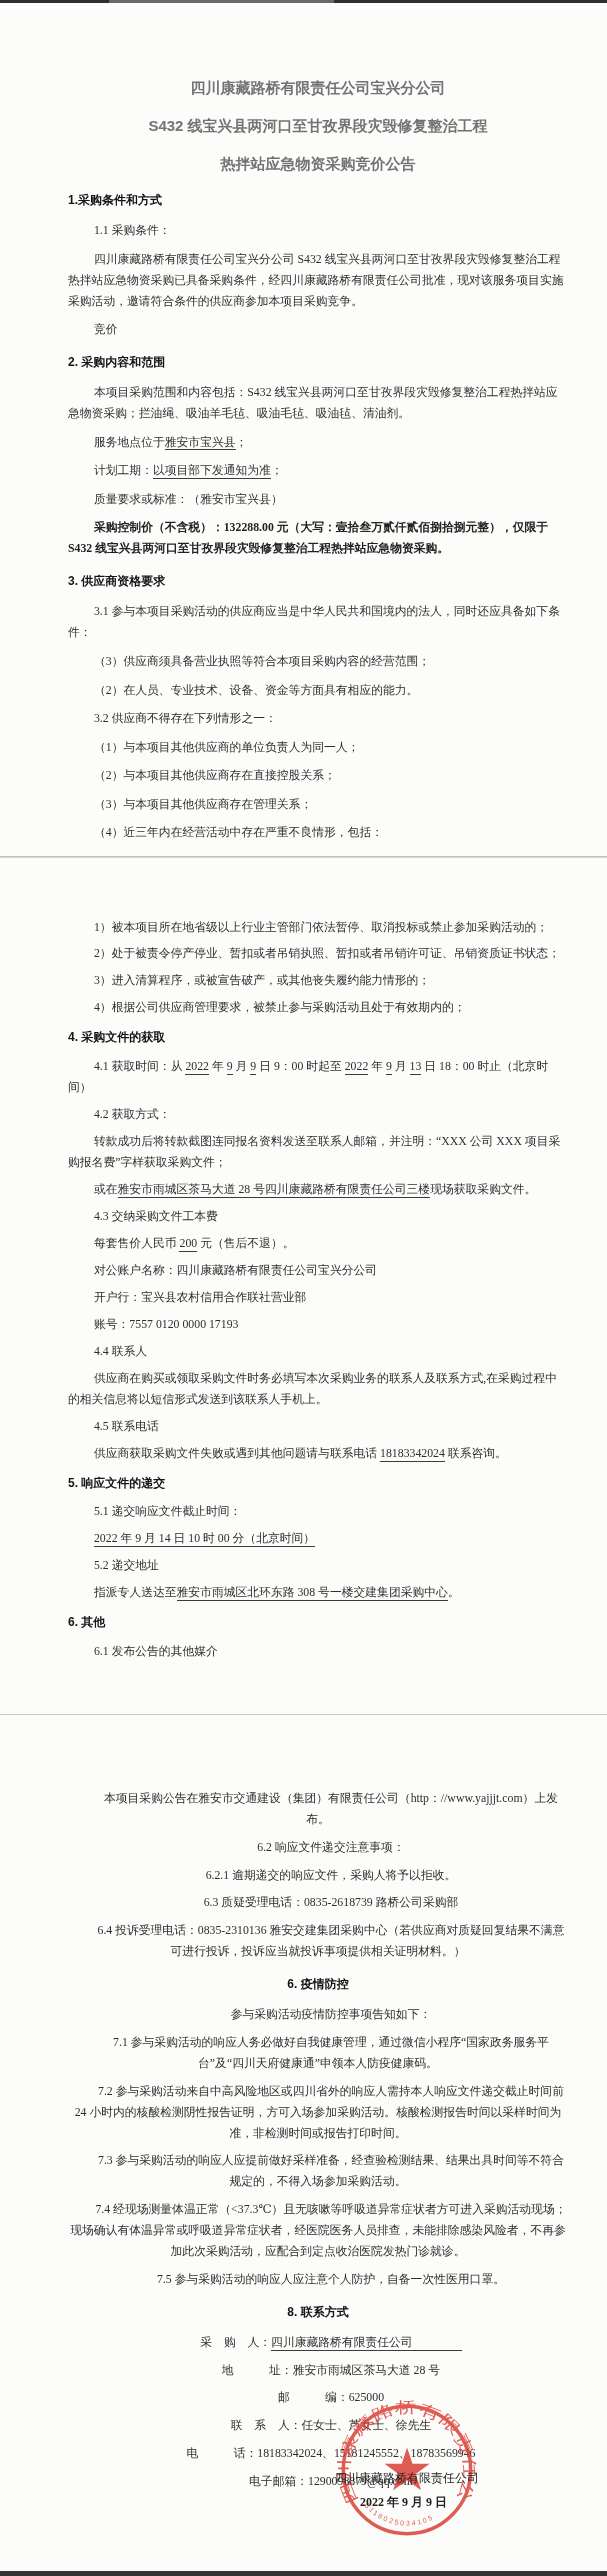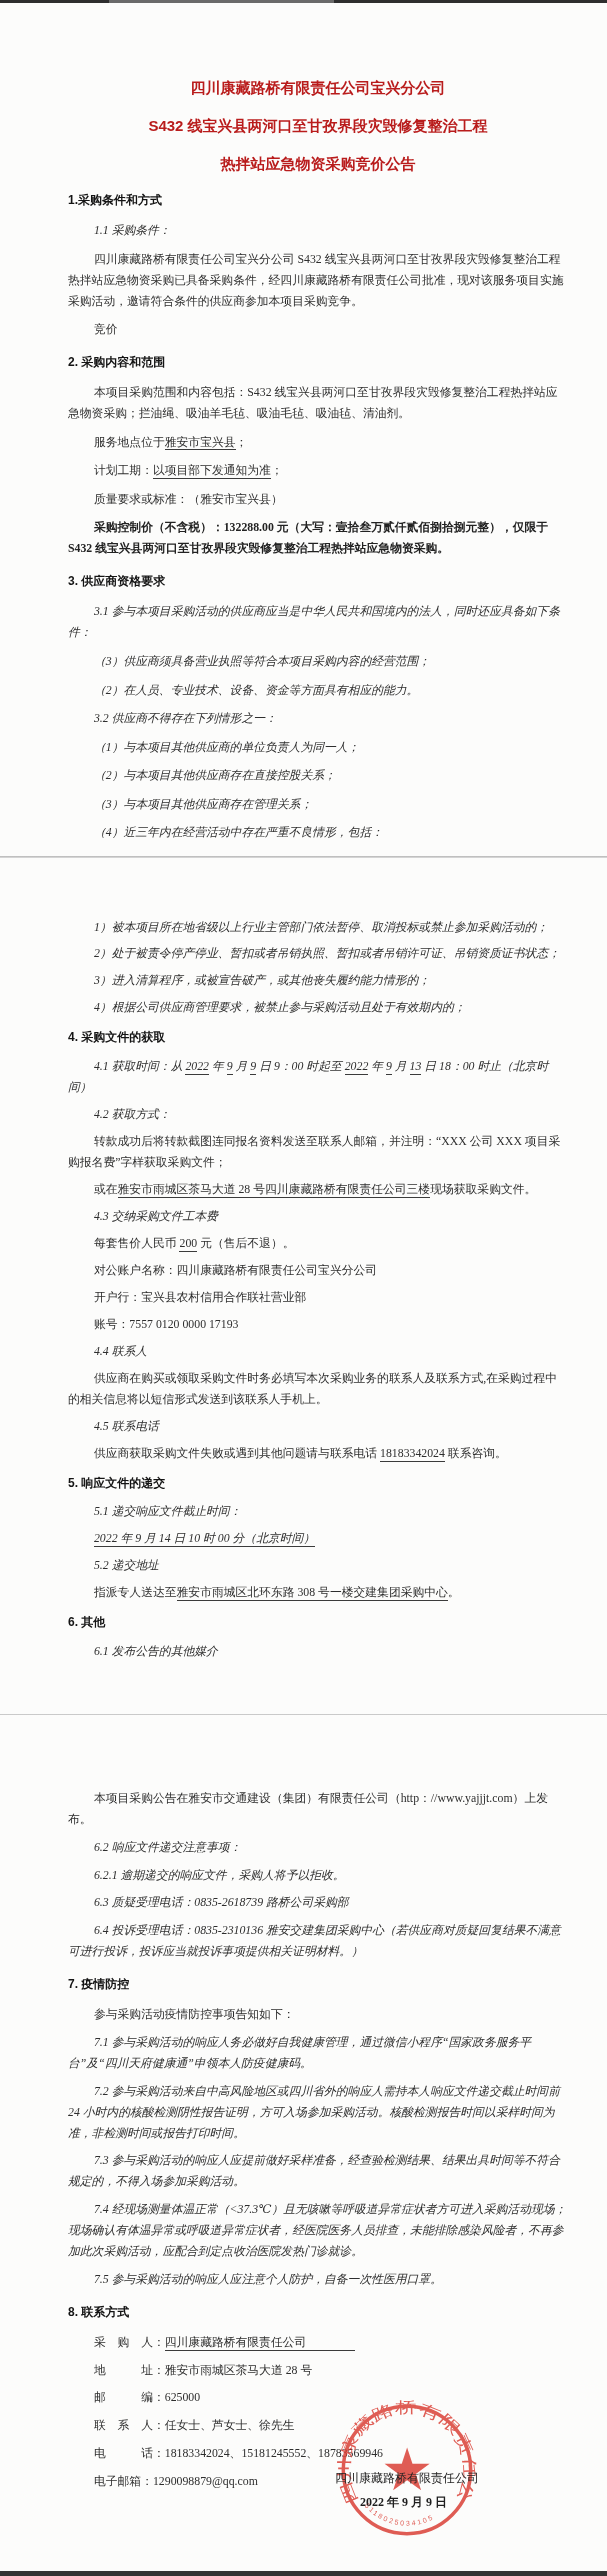--- a/index.html
+++ b/index.html
@@ -8,28 +8,28 @@
   .edge.top{height:3px;background:linear-gradient(90deg,#2e2e2e 0 18%,#6a6a6a 18% 55%,#2e2e2e 55% 100%);}
   .edge.bottom{height:4.6px;background:#343434;}
   .divider{height:1.5px;background:linear-gradient(#b5b5b5,#dedede);}
   .page{box-sizing:border-box;width:607px;overflow:hidden;position:relative;
         background:#fcfcfb;color:#2e2e2e;
         padding:0 39px 0 68px;
         font-family:"Liberation Serif","DejaVu Serif",serif;
         font-size:11.8px;line-height:1.78;}
   .p1{padding-top:73px;height:853px;}
   .p2{padding-top:59px;height:856px;}
-  .p3{padding-top:73px;height:856px;}
+  .p3{padding-top:73px;height:856px;text-align:center;}
   .title{text-align:center;font-family:"Liberation Sans","DejaVu Sans",sans-serif;
-         font-weight:bold;font-size:15px;line-height:23px;color:#b91c1c;margin:0 0 15px;}
+         font-weight:bold;font-size:15px;line-height:23px;color:#737373;margin:0 0 15px;}
   .h{font-family:"Liberation Sans","DejaVu Sans",sans-serif;font-weight:bold;
      font-size:12px;line-height:21px;color:#141414;margin:12px 0 9px;text-indent:0;}
   .p2 .h{margin:9px 0 7.6px;}
   p{margin:0 0 7.6px;}
-  .line{text-indent:2.2em;font-style:italic;}
+  .line{text-indent:2.2em;}
   .para{text-indent:2.2em;}
   .p2 p{margin-bottom:6px;}
   .p3 p{margin-bottom:6.8px;}
   .bold{font-weight:bold;color:#222;}
   .u{border-bottom:0.8px solid #3b3b3b;padding-bottom:0.8px;}
   .u-long{padding-right:49px;}
   .crow{margin:0 0 4.6px;text-indent:2.2em;}
   .sign-company{position:absolute;top:753px;right:128px;font-size:12px;color:#222;z-index:3;}
   .sign-date{position:absolute;top:777px;right:160px;font-size:12px;font-weight:bold;color:#1f1f1f;z-index:3;}
   .stamp{position:absolute;top:685px;left:337px;width:140px;height:140px;z-index:2;opacity:.82;}
@@ -103,21 +103,21 @@
 
   <div class="divider"></div>
 
   <section class="page p3">
     <p class="para">本项目采购公告在雅安市交通建设（集团）有限责任公司（http：//www.yajjjt.com）上发布。</p>
     <p class="line">6.2 响应文件递交注意事项：</p>
     <p class="line">6.2.1 逾期递交的响应文件，采购人将予以拒收。</p>
     <p class="line">6.3 质疑受理电话：0835-2618739 路桥公司采购部</p>
     <p class="line">6.4 投诉受理电话：0835-2310136 雅安交建集团采购中心（若供应商对质疑回复结果不满意可进行投诉，投诉应当就投诉事项提供相关证明材料。）</p>
 
-    <div class="h">7. 疫情防控</div>
+    <div class="h">6. 疫情防控</div>
     <p class="para">参与采购活动疫情防控事项告知如下：</p>
     <p class="line">7.1 参与采购活动的响应人务必做好自我健康管理，通过微信小程序“国家政务服务平台”及“四川天府健康通”申领本人防疫健康码。</p>
     <p class="line">7.2 参与采购活动来自中高风险地区或四川省外的响应人需持本人响应文件递交截止时间前 24 小时内的核酸检测阴性报告证明，方可入场参加采购活动。核酸检测报告时间以采样时间为准，非检测时间或报告打印时间。</p>
     <p class="line">7.3 参与采购活动的响应人应提前做好采样准备，经查验检测结果、结果出具时间等不符合规定的，不得入场参加采购活动。</p>
     <p class="line">7.4 经现场测量体温正常（&lt;37.3℃）且无咳嗽等呼吸道异常症状者方可进入采购活动现场；现场确认有体温异常或呼吸道异常症状者，经医院医务人员排查，未能排除感染风险者，不再参加此次采购活动，应配合到定点收治医院发热门诊就诊。</p>
     <p class="line">7.5 参与采购活动的响应人应注意个人防护，自备一次性医用口罩。</p>
 
     <div class="h">8. 联系方式</div>
     <p class="crow"><span>采　购　人：</span><span class="u u-long">四川康藏路桥有限责任公司</span></p>
     <p class="crow"><span>地　　　址：</span><span>雅安市雨城区茶马大道 28 号</span></p>

